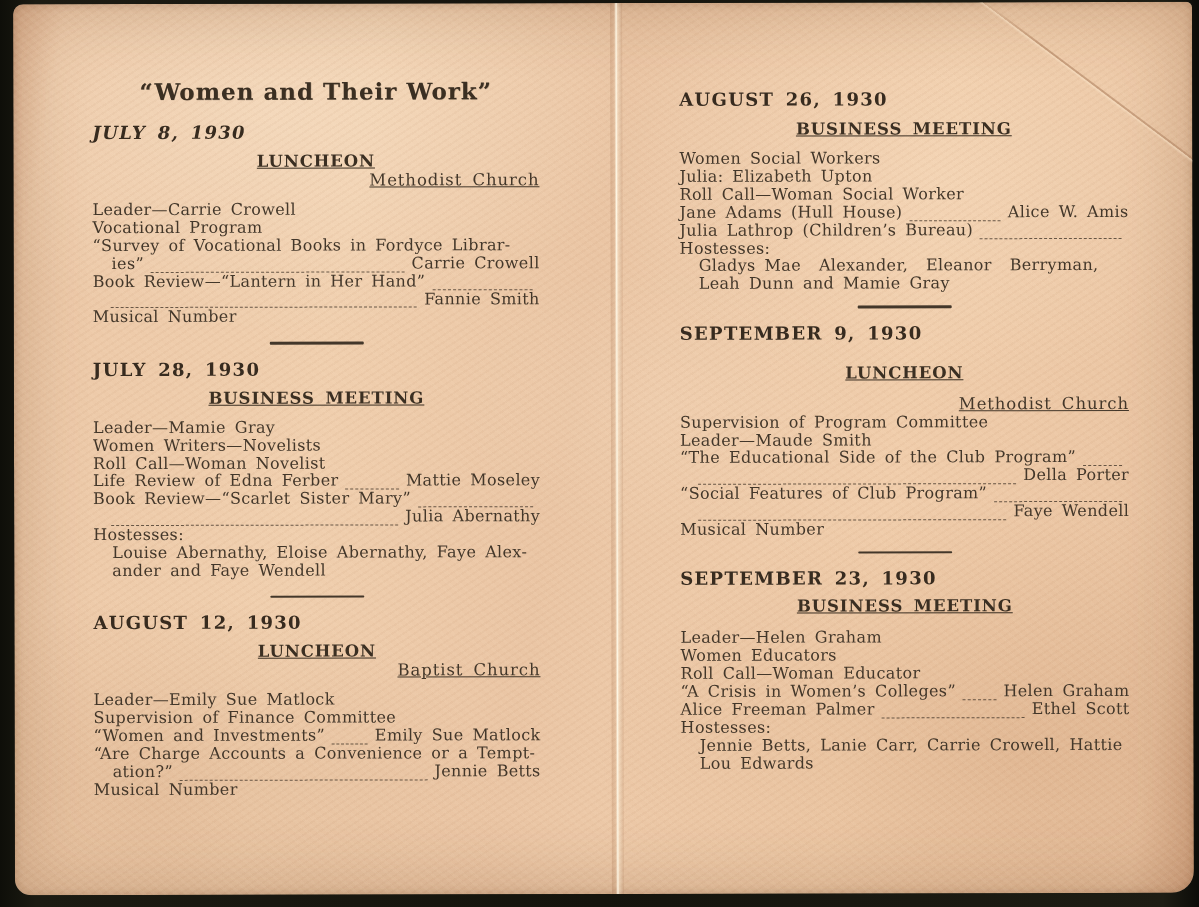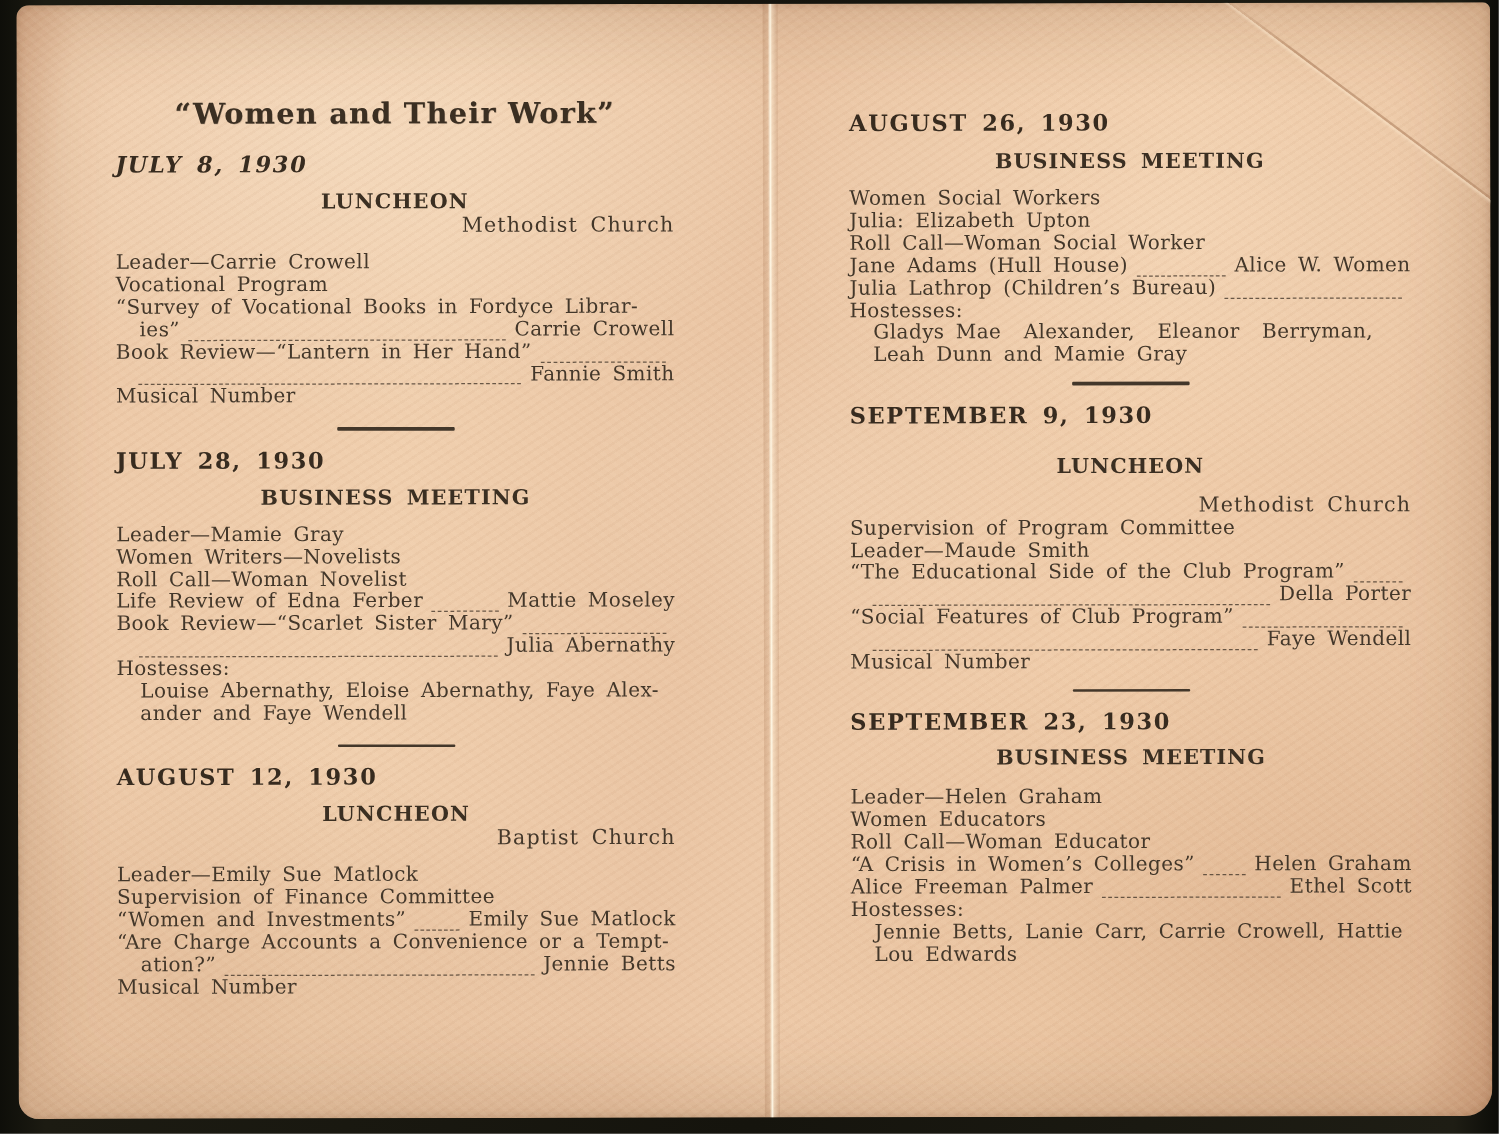--- a/index.html
+++ b/index.html
@@ -47,21 +47,21 @@
   .title{
     margin:0 0 12px;font-size:23px;font-weight:bold;text-align:center;
     letter-spacing:1px;color:#3b2f22;
     text-shadow:0.4px 0.4px 0 rgba(59,47,34,0.35);
   }
   .date{
     margin:0 0 9px;font-size:18px;font-weight:bold;text-align:left;
     letter-spacing:1.3px;word-spacing:4px;color:#372b1f;
   }
   .sub{
-    margin:0;font-size:16.5px;text-align:center;letter-spacing:0.9px;word-spacing:4px;
+    margin:0;font-size:16.5px;text-align:center;letter-spacing:0.9px;word-spacing:4px;text-decoration:underline;
   }
   .sub-0{font-weight:bold;color:#3b2f22;}
   .sub-1{font-weight:normal;text-align:right;}
   .body{margin-top:11px;font-size:16px;letter-spacing:0.35px;word-spacing:3.5px;}
   .line{display:flex;align-items:baseline;line-height:17.9px;white-space:pre;}
   .line.indent{padding-left:19px;}
   .line.lstart{padding-left:11px;}
   .lt{flex:0 0 auto;}
   .rt{flex:0 0 auto;text-align:right;}
   .leader{
@@ -144,21 +144,21 @@
 
   <div class="page page-right">
     <div class="sections">
         <section class="sec sec-0">
           <h2 class="date">AUGUST 26, 1930</h2>
           <h3 class="sub sub-0">BUSINESS MEETING</h3>
           <div class="body">
             <div class="line"><span class="lt">Women Social Workers</span></div>
             <div class="line"><span class="lt">Julia: Elizabeth Upton</span></div>
             <div class="line"><span class="lt">Roll Call—Woman Social Worker</span></div>
-            <div class="line"><span class="lt">Jane Adams (Hull House)</span><span class="leader"></span><span class="rt">Alice W. Women</span></div>
+            <div class="line"><span class="lt">Jane Adams (Hull House)</span><span class="leader"></span><span class="rt">Alice W. Amis</span></div>
             <div class="line"><span class="lt">Julia Lathrop (Children’s Bureau)</span><span class="leader"></span></div>
             <div class="line"><span class="lt">Hostesses:</span></div>
             <div class="line indent"><span class="lt">Gladys Mae  Alexander,  Eleanor  Berryman,</span></div>
             <div class="line indent"><span class="lt">Leah Dunn and Mamie Gray</span></div>
           </div>
           <div class="rule"></div>
         </section>
         <section class="sec sec-1">
           <h2 class="date">SEPTEMBER 9, 1930</h2>
           <h3 class="sub sub-0">LUNCHEON</h3>

